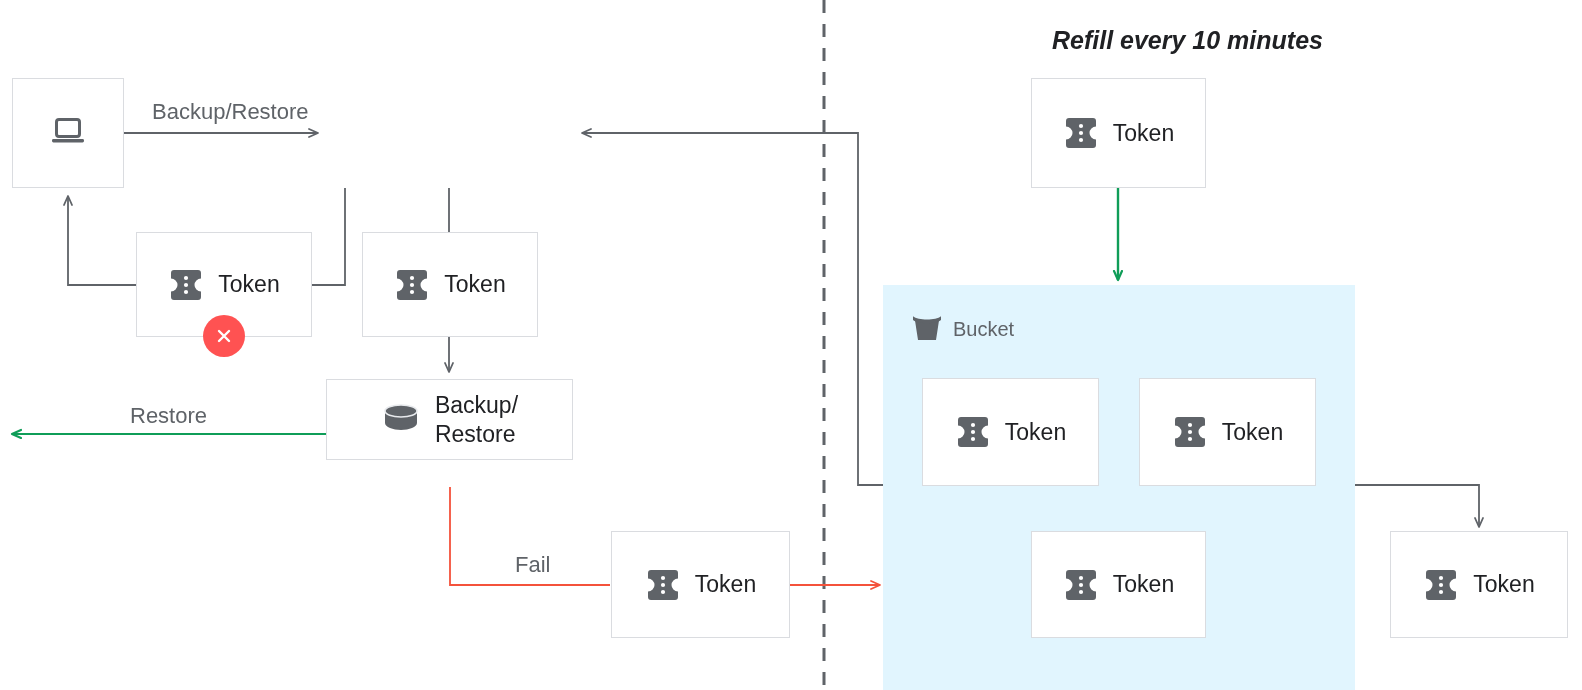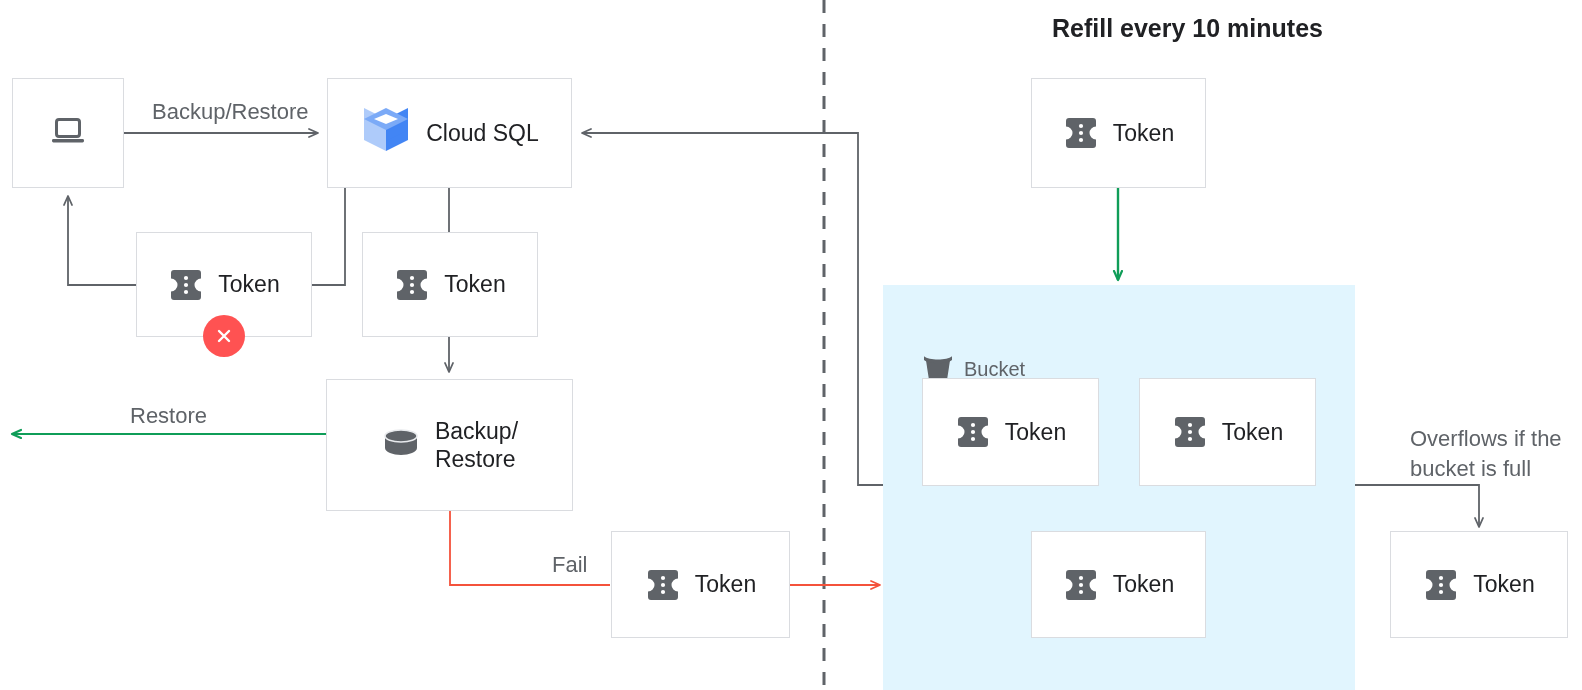--- a/index.html
+++ b/index.html
@@ -94,21 +94,21 @@
     background:#ff5252;
     display:flex;align-items:center;justify-content:center;
   }
 </style>
 </head>
 <body>
 
 <div id="stage">
 
   <div id="bucket-region" style="left:883px; top:285px; width:472px; height:405px;">
-    <div id="bucket-header" style="left:39px; top:27px;margin-top:40px;">
+    <div id="bucket-header" style="left:28px; top:27px;">
       <span>
         <svg width="32" height="30" viewBox="0 0 32 30" aria-hidden="true">
           <path d="M4 8.5 L28 8.5 L25 28 L7 28 Z" fill="#5f6368"></path>
           <path d="M2 4.2 C7 8.6, 25 8.6, 30 4.2 L30 8.0 C25 12.4, 7 12.4, 2 8.0 Z" fill="#5f6368"></path>
         </svg>
       </span>
       <span class="bucket-text">Bucket</span>
     </div>
   </div>
 
@@ -143,52 +143,31 @@
 
     <line x1="790" y1="585" x2="880" y2="585" stroke="#f4523b" stroke-width="1.8" marker-end="url(#ah-red)"></line>
 
     <path d="M883 485 L858 485 L858 133 L582 133" fill="none" stroke="#5f6368" stroke-width="1.8" marker-end="url(#ah-gray)"></path>
 
     <line x1="1118" y1="188" x2="1118" y2="280" stroke="#0f9d58" stroke-width="2.4" marker-end="url(#ah-green)"></line>
 
     <path d="M1355 485 L1479 485 L1479 527" fill="none" stroke="#5f6368" stroke-width="1.8" marker-end="url(#ah-gray)"></path>
   </svg>
 
-  <div id="title" style="left:1052px; top:14px;">Refill every 10 minutes</div>
+  <div id="title" style="left:1052px; top:26px;font-style:italic;">Refill every 10 minutes</div>
 
   <div class="node" style="left:12px; top:78px; width:112px; height:110px;">
     <span>
       <svg width="40" height="30" viewBox="0 0 40 30" aria-hidden="true">
         <rect x="8.5" y="3.5" width="23" height="17" rx="2.5" fill="none" stroke="#5f6368" stroke-width="3"></rect>
         <rect x="4" y="23" width="32" height="3.4" rx="1.4" fill="#5f6368"></rect>
       </svg>
     </span>
   </div>
 
-  <div class="node" style="left:327px; top:78px; width:245px; height:110px;">
-    <div class="node-inner">
-      <span>
-        <svg width="52" height="56" viewBox="0 0 52 56" aria-hidden="true">
-
-          <polygon points="26,36 48,25 48,37 26,48" fill="#4285f4"></polygon>
-          <polygon points="26,36 4,25 4,37 26,48" fill="#aecbfa"></polygon>
-          <polygon points="26,31 48,20 26,9 4,20" fill="#aecbfa" opacity="0"></polygon>
-
-          <polygon points="26,26 48,15 48,27 26,38" fill="#4285f4"></polygon>
-          <polygon points="26,26 4,15 4,27 26,38" fill="#aecbfa"></polygon>
-
-          <polygon points="26,16 48,5 48,17 26,28" fill="#4285f4"></polygon>
-          <polygon points="26,16 4,5 4,17 26,28" fill="#aecbfa"></polygon>
-          <polygon points="26,5 48,16 26,27 4,16" fill="#7baaf7"></polygon>
-          <polygon points="26,11 38,16 26,21 14,16" fill="#ffffff"></polygon>
-        </svg>
-      </span>
-      <span class="node-label">Cloud SQL</span>
-    </div>
-  </div>
 
   <div class="node" style="left:136px; top:232px; width:176px; height:105px;">
     <div class="node-inner">
       <span>
         <svg class="ticket" width="36" height="32" viewBox="0 0 36 32" aria-hidden="true">
           <path d="M3 4 A3 3 0 0 1 6 1 L30 1 A3 3 0 0 1 33 4 L33 9.5
                    A6.5 6.5 0 0 0 33 22.5 L33 28 A3 3 0 0 1 30 31 L6 31
                    A3 3 0 0 1 3 28 L3 22.5 A6.5 6.5 0 0 0 3 9.5 Z" fill="#5f6368"></path>
           <circle cx="18" cy="9" r="2.1" fill="#ffffff"></circle>
           <circle cx="18" cy="16" r="2.1" fill="#ffffff"></circle>
@@ -214,21 +193,21 @@
                    A3 3 0 0 1 3 28 L3 22.5 A6.5 6.5 0 0 0 3 9.5 Z" fill="#5f6368"></path>
           <circle cx="18" cy="9" r="2.1" fill="#ffffff"></circle>
           <circle cx="18" cy="16" r="2.1" fill="#ffffff"></circle>
           <circle cx="18" cy="23" r="2.1" fill="#ffffff"></circle>
         </svg>
       </span>
       <span class="node-label">Token</span>
     </div>
   </div>
 
-  <div class="node" style="left:326px; top:379px; width:247px; height:132px;">
+  <div class="node" style="left:326px; top:379px; width:247px; height:81px;">
     <div class="node-inner">
       <span>
         <svg width="40" height="34" viewBox="0 0 40 34" aria-hidden="true">
           <path d="M4 10 L4 22 C4 26, 12 29, 20 29 C28 29, 36 26, 36 22 L36 10 Z" fill="#5f6368"></path>
           <ellipse cx="20" cy="10" rx="16" ry="6" fill="#5f6368" stroke="#e8eaed" stroke-width="1.6"></ellipse>
         </svg>
       </span>
       <span class="node-label">Backup/
 Restore</span>
     </div>
@@ -327,18 +306,16 @@
         </svg>
       </span>
       <span class="node-label">Token</span>
     </div>
   </div>
 
   <div class="edge-label" style="left:152px; top:97px;">Backup/Restore</div>
 
   <div class="edge-label" style="left:130px; top:401px;">Restore</div>
 
-  <div class="edge-label" style="left:515px; top:550px;margin-left:37px;">Fail</div>
-
-  <div class="edge-label" style="left:1410px; top:424px;">Overflows if the
-bucket is full</div>
+  <div class="edge-label" style="left:515px; top:550px;">Fail</div>
+
 
 </div>
 
 </body></html>

